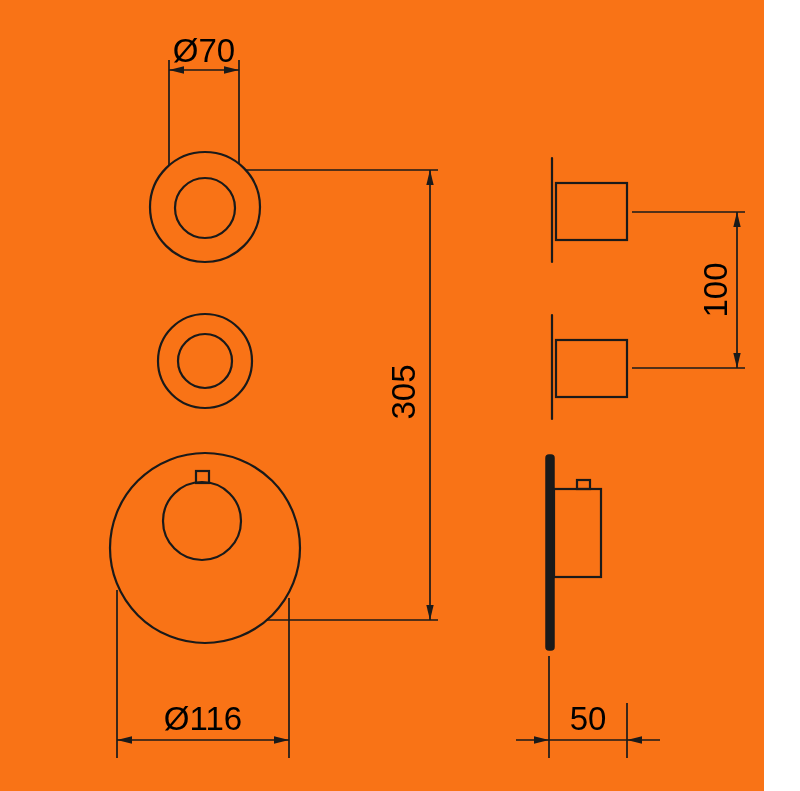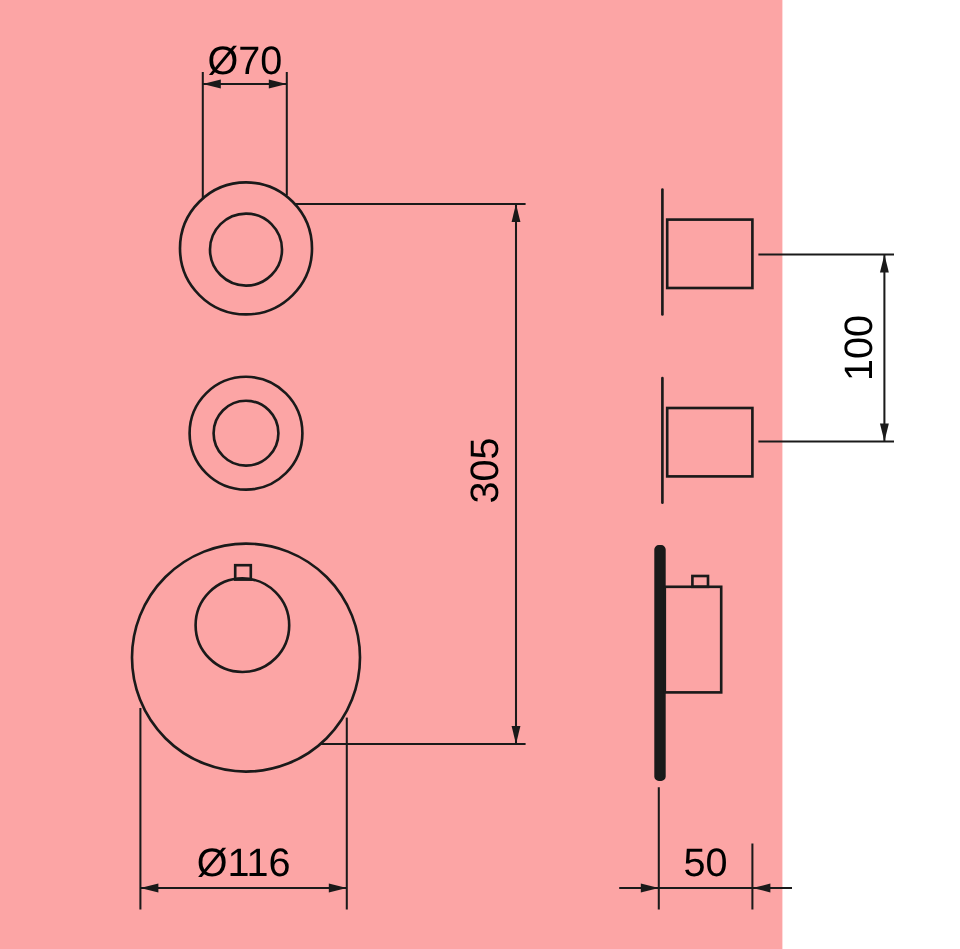--- a/index.html
+++ b/index.html
@@ -4,23 +4,23 @@
 <style>
   html, body {
     margin: 0;
     padding: 0;
     background: #ffffff;
     width: 800px;
     height: 791px;
     overflow: hidden;
   }
   .drawing-wrap {
-    width: 652px;
+    width: 764px;
     height: 791px;
-    background: #fca5a5;
+    background: #f97316;
     position: relative;
   }
   svg {
     display: block;
   }
   .obj {
     stroke: #1a1a1a;
     stroke-width: 2.2;
     fill: none;
   }

